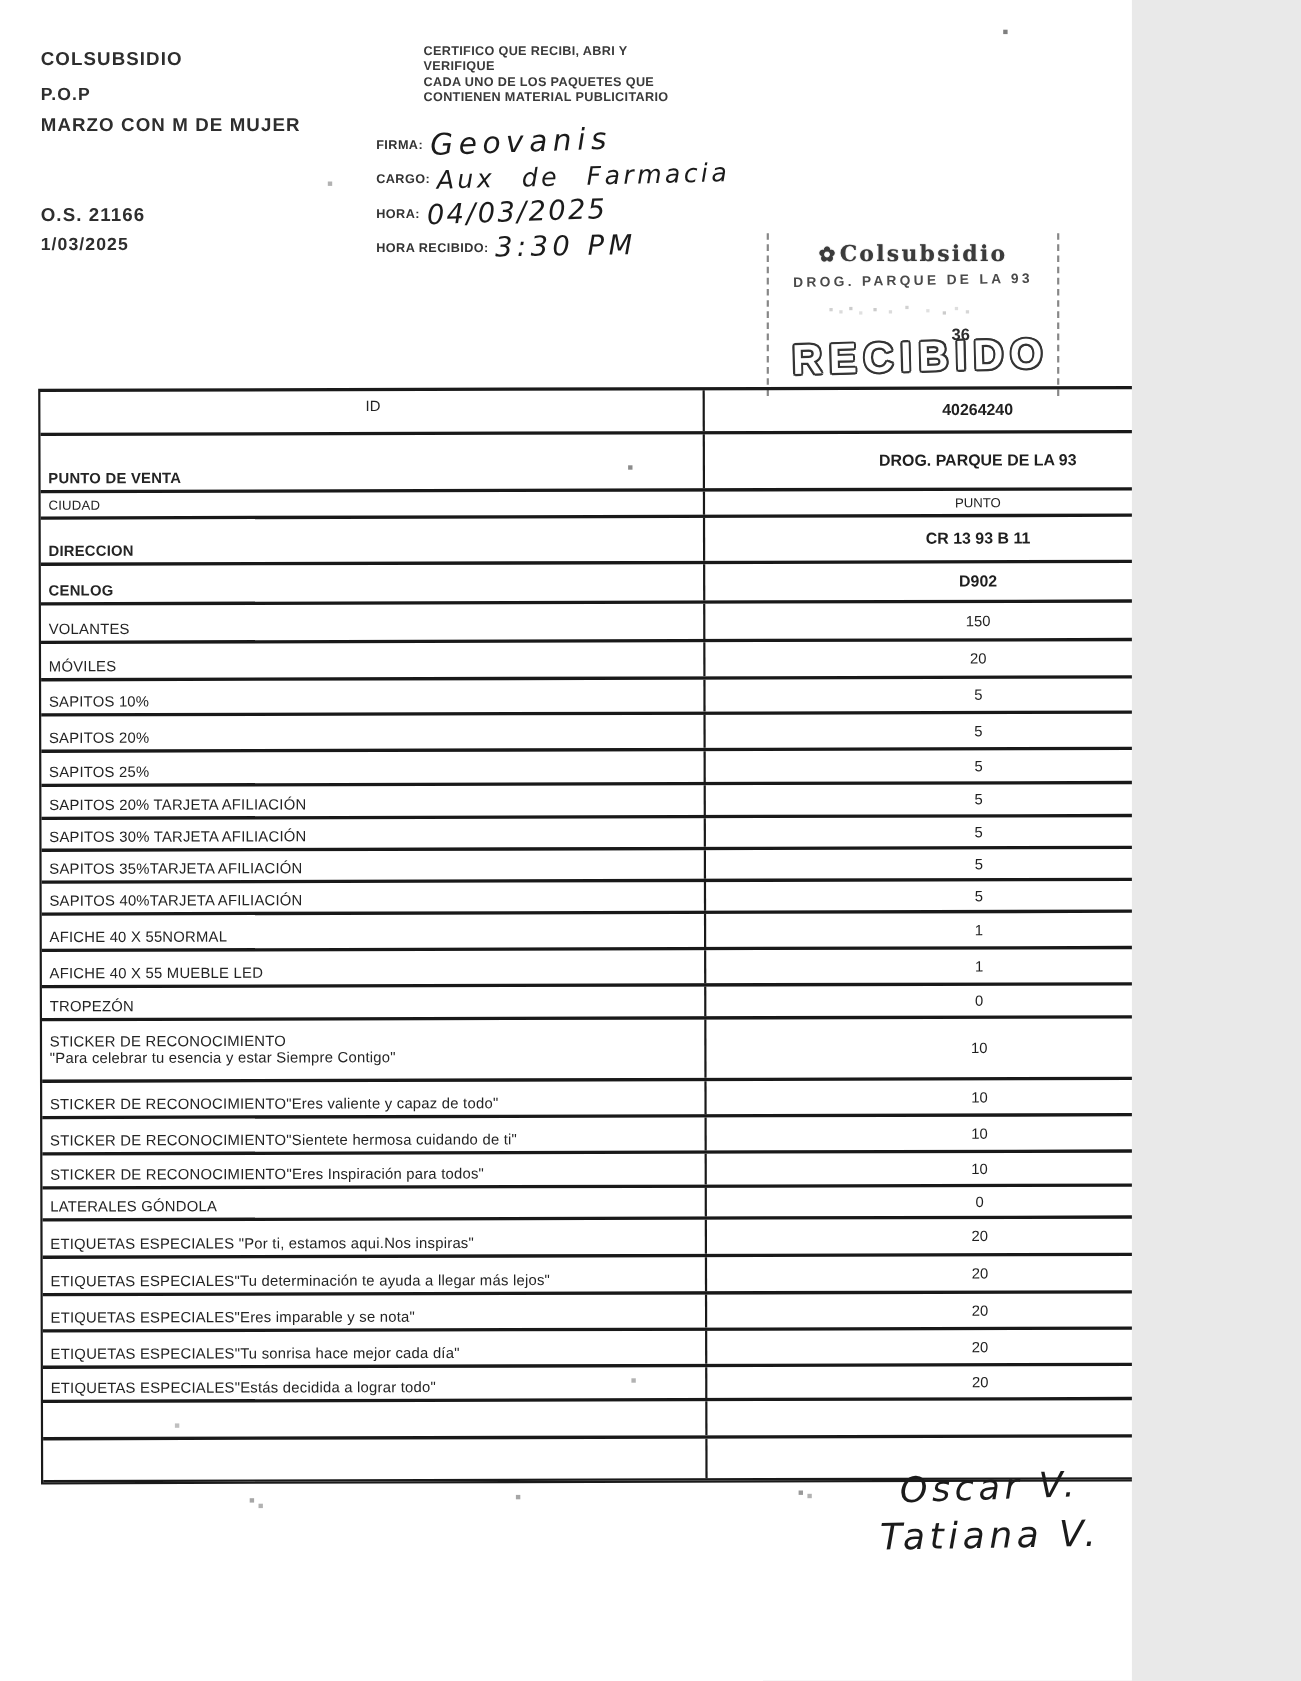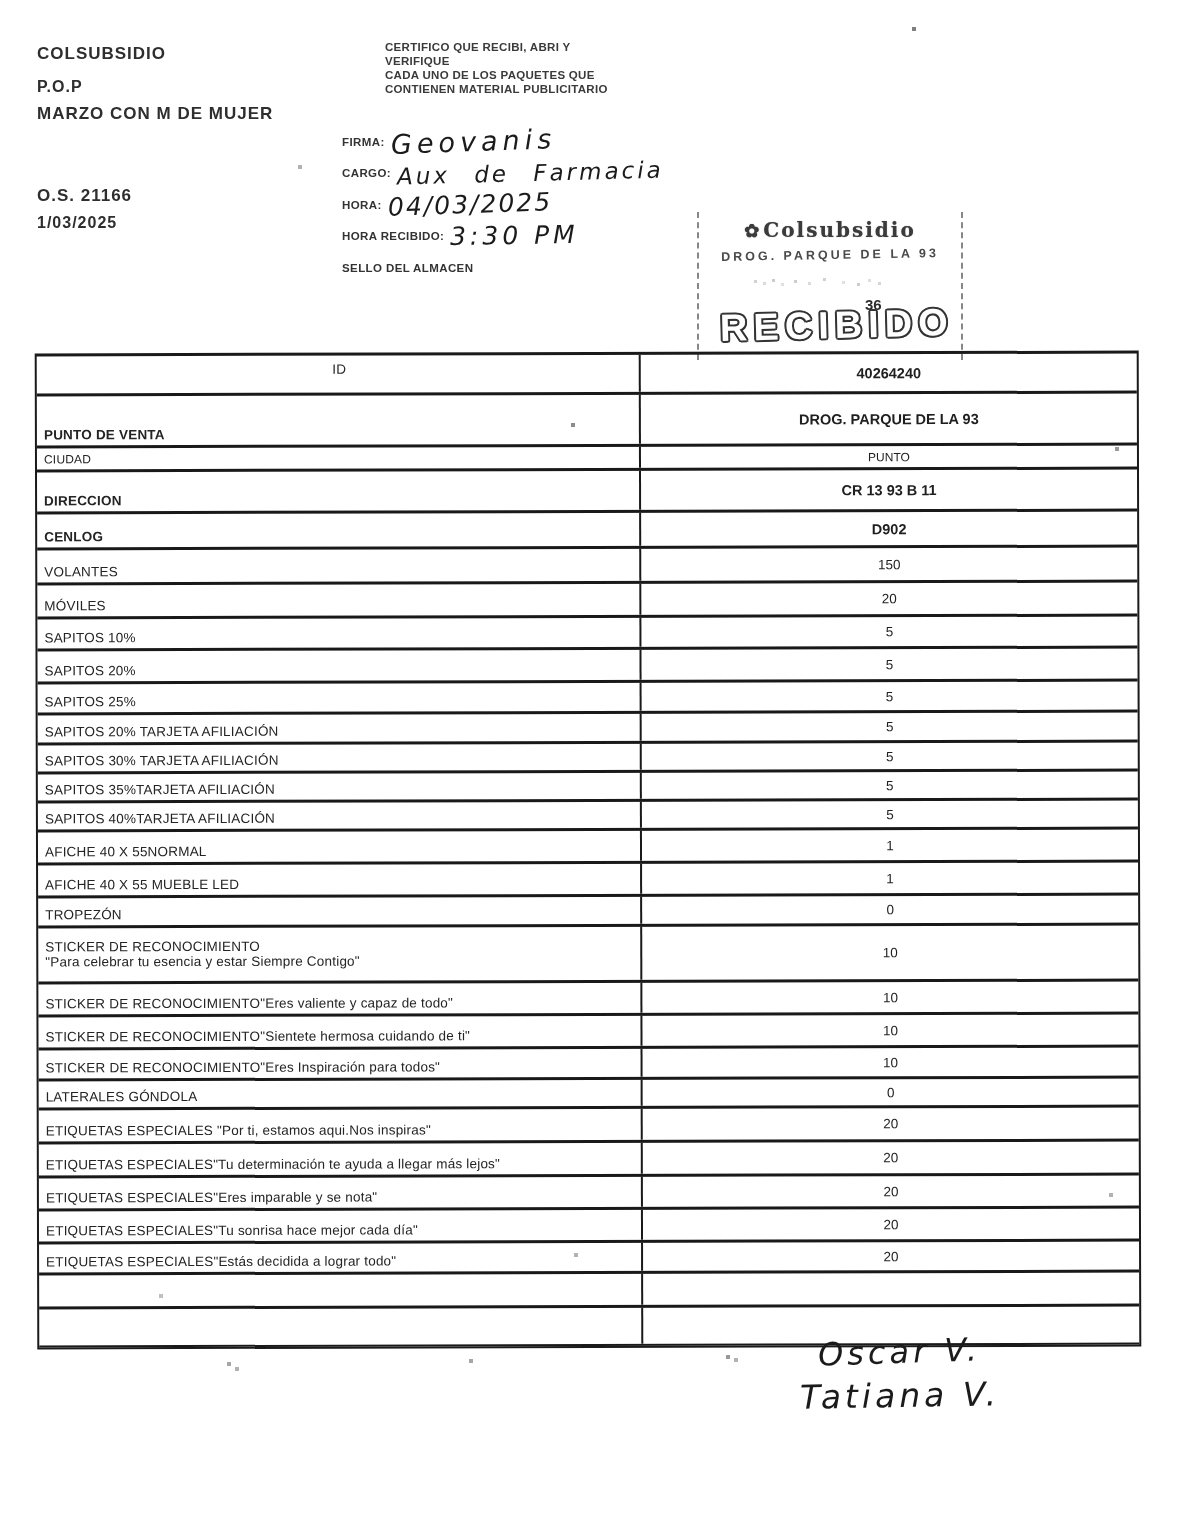--- a/index.html
+++ b/index.html
@@ -1,31 +1,31 @@
 <!DOCTYPE html>
 <html><head>
 <meta charset="utf-8">
 <style>
   html,body{margin:0;padding:0;background:#e9e9e9;}
   .page{
-    position:relative;width:1183px;height:1528px;background:#ffffff;
+    position:relative;width:1029px;height:1528px;background:#ffffff;
     font-family:"Liberation Sans",sans-serif;color:#222;overflow:hidden;
   }
   
   .brand-line{position:absolute;left:37px;font-weight:700;letter-spacing:1px;color:#2e2e2e;}
   .brand-name{top:44px;font-size:17px;}
   .brand-pop{top:78px;font-size:16px;}
   .brand-campaign{top:104px;font-size:17px;}
   .brand-os{top:186px;font-size:17px;}
   .brand-date{top:214px;font-size:16px;}
   
   .cert-statement{position:absolute;left:342px;top:40px;font-size:11.5px;font-weight:700;
     color:#3a3a3a;line-height:14px;letter-spacing:.3px;margin-left:43px;}
   .cert-fields{position:absolute;left:342px;top:116px;}
-  .cert-field{height:31.5px;display:flex;align-items:flex-end;white-space:nowrap;}
+  .cert-field{height:31.5px;display:flex;align-items:center;white-space:nowrap;}
   .cert-label{font-size:11.5px;font-weight:700;color:#333;letter-spacing:.4px;margin-right:6px;}
   .hand{font-family:"DejaVu Sans",sans-serif;font-style:italic;color:#1b1b1b;line-height:8px;position:relative;}
   .hand-firma{font-size:27px;letter-spacing:5px;transform:rotate(-2deg);top:-2px;}
   .hand-nombre{font-size:25px;letter-spacing:5px;word-spacing:26px;transform:rotate(-1deg);top:-2px;}
   .hand-cargo{font-size:23px;letter-spacing:3px;word-spacing:14px;transform:rotate(-1.5deg);top:-2px;}
   .hand-fecha{font-size:25px;letter-spacing:2px;transform:rotate(-2deg);top:-2px;}
   .hand-hora{font-size:25px;letter-spacing:4px;transform:rotate(-1deg);top:-2px;}
   
   .stamp{position:absolute;left:697px;top:212px;width:262px;height:148px;
     border-left:2px dashed rgba(70,70,70,.65);border-right:2px dashed rgba(70,70,70,.65);}
@@ -98,23 +98,20 @@
       <span class="hand hand-cargo">Aux de Farmacia</span>
     </div>
     <div class="cert-field">
       <span class="cert-label">HORA:</span>
       <span class="hand hand-fecha">04/03/2025</span>
     </div>
     <div class="cert-field">
       <span class="cert-label">HORA RECIBIDO:</span>
       <span class="hand hand-hora">3:30 PM</span>
     </div>
-    <div class="cert-field">
-      <span class="cert-label">SELLO DEL ALMACEN</span>
-    </div>
   </div>
 
   <div class="stamp">
     <div class="stamp-brand">
       <span class="stamp-flower">✿</span><span>Colsubsidio</span>
     </div>
     <div class="stamp-loc">DROG. PARQUE DE LA 93</div>
     <div class="stamp-smudge"></div>
     <div class="stamp-num">36</div>
   </div>

